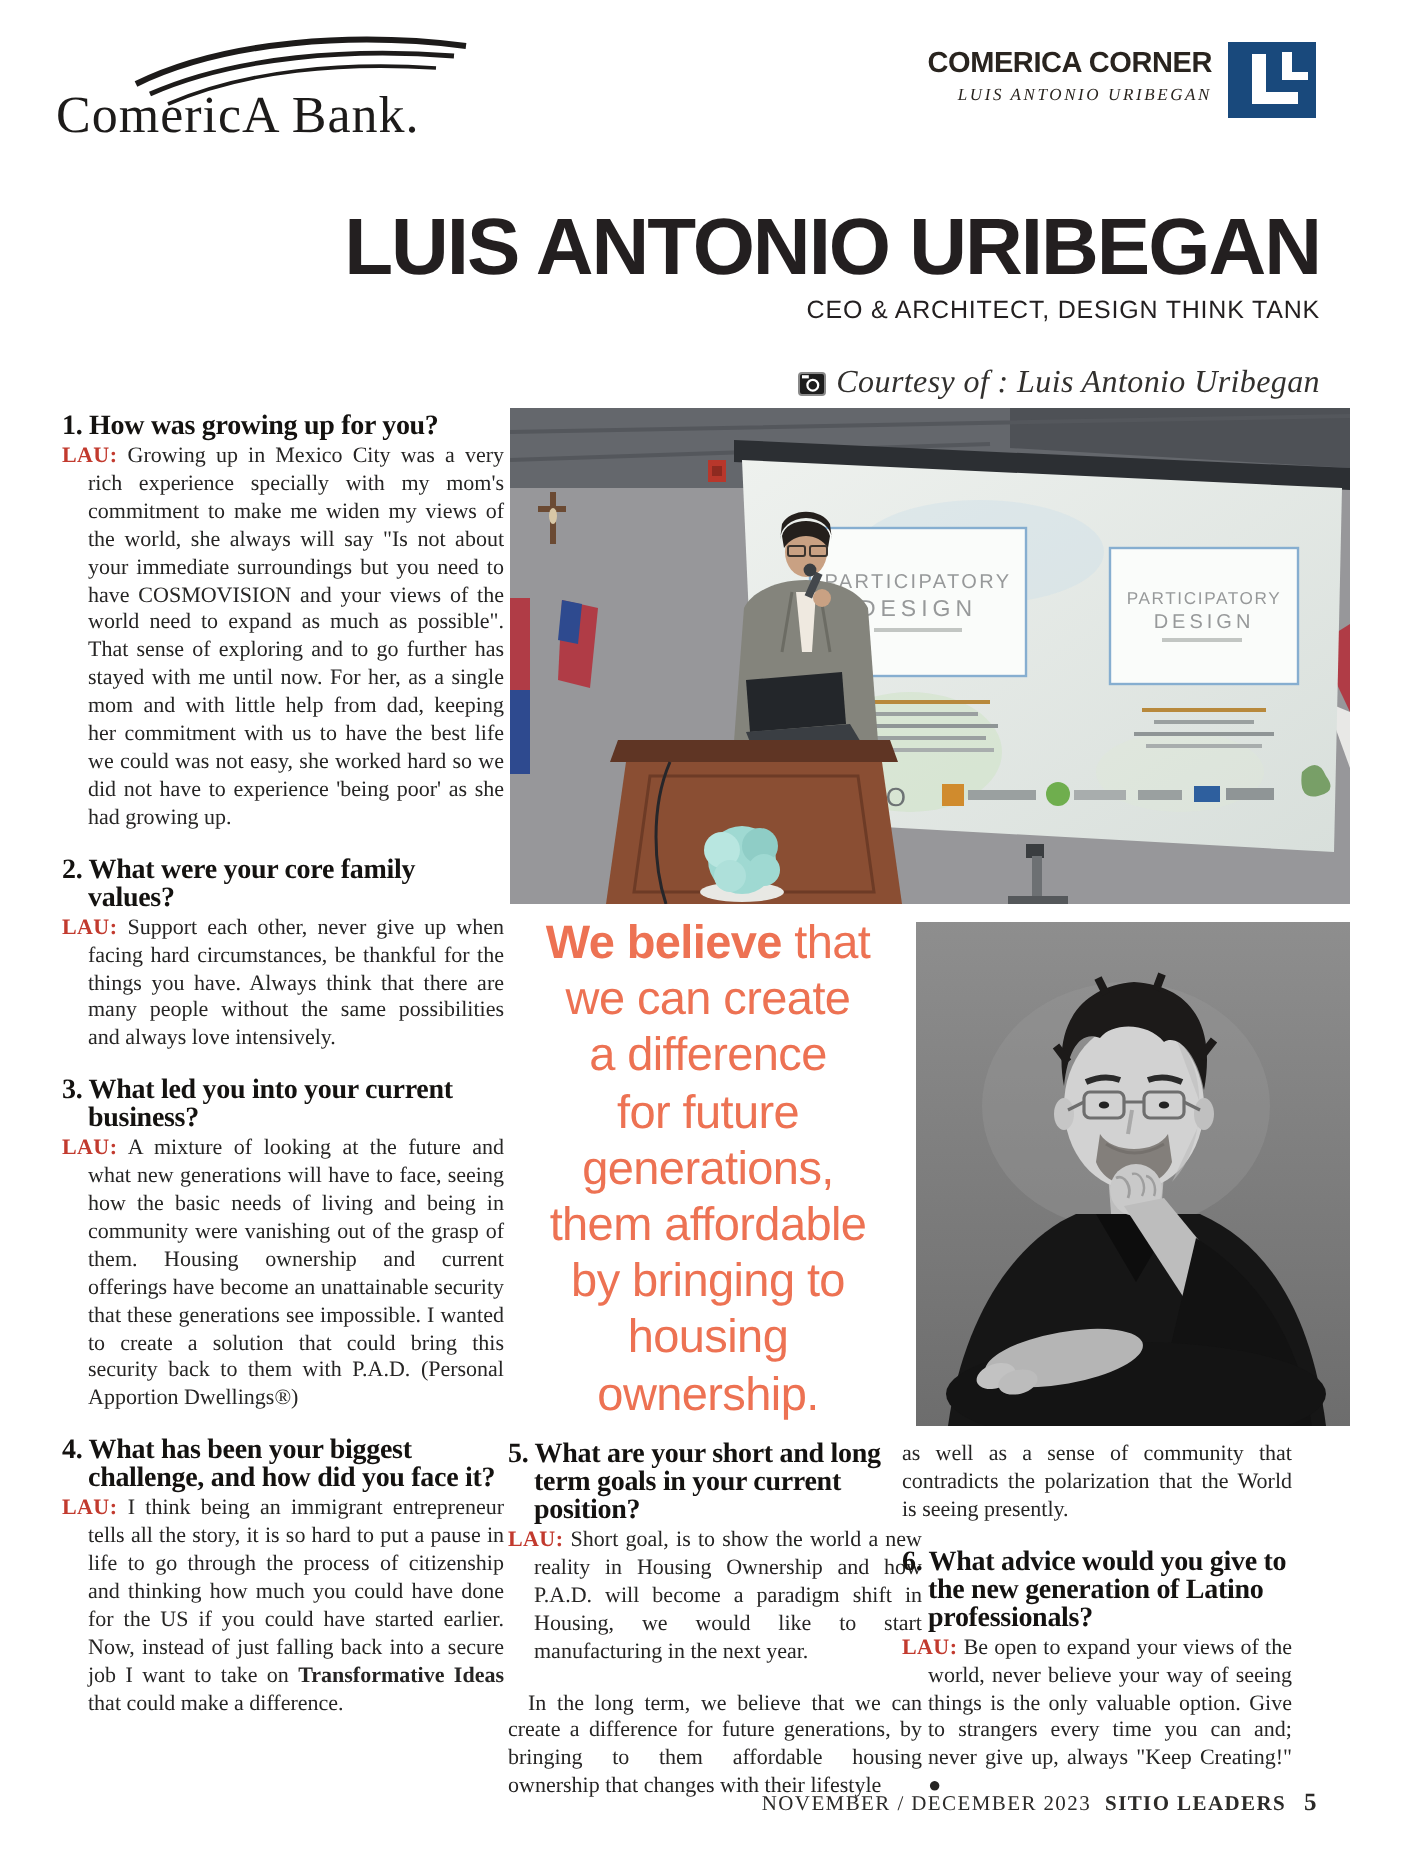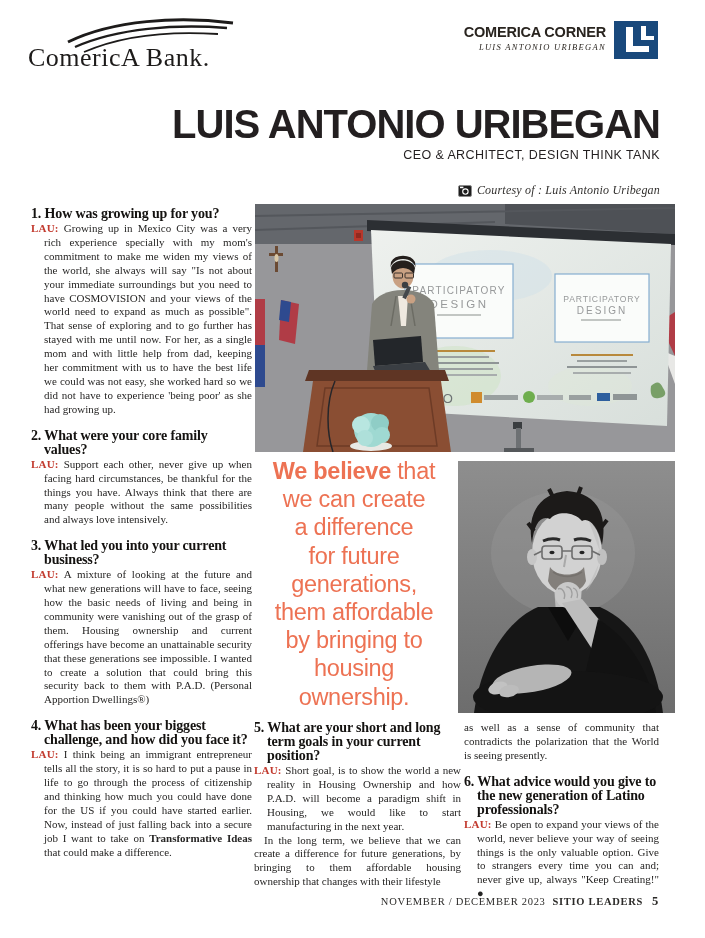--- a/index.html
+++ b/index.html
@@ -15,40 +15,40 @@
   .corner-name{font-family:"Liberation Serif",serif;font-style:italic;font-size:8.5px;
                letter-spacing:1.3px;color:#29241f;margin-top:2px;white-space:nowrap;}
 
   
   .title-block{position:absolute;right:45px;top:102px;text-align:right;}
   .headline{margin:0;font-family:"Liberation Sans",sans-serif;font-weight:700;font-size:40px;
             line-height:44px;letter-spacing:-1px;color:#231f20;white-space:nowrap;}
   .subhead{margin:2px 0 0;font-family:"Liberation Sans",sans-serif;font-weight:400;font-size:12.5px;
            letter-spacing:0.4px;color:#231f20;white-space:nowrap;}
   .caption-row{position:absolute;right:45px;top:183px;display:flex;align-items:center;gap:5px;}
-  .caption-text{font-style:italic;font-size:12px;color:#32302e;letter-spacing:0.2px;}
+  .caption-text{font-style:italic;font-size:16px;color:#32302e;letter-spacing:0.2px;}
 
   
   .main-photo{position:absolute;left:255px;top:204px;width:420px;height:248px;}
   .portrait{position:absolute;left:458px;top:461px;width:217px;height:252px;}
 
   
   .col{position:absolute;}
   #col-left{left:31px;top:207px;width:221px;}
   #col-mid{left:254px;top:721px;width:207px;}
-  #col-right{left:464px;top:721px;width:195px;}
+  #col-right{left:451px;top:721px;width:195px;}
 
   .q{margin:12px 0 1px;font-weight:700;font-size:14px;line-height:14px;letter-spacing:-0.15px;
      color:#141210;padding-left:13px;text-indent:-13px;}
   .q.first{margin-top:0;}
   .a{margin:0;font-size:11px;line-height:13.9px;text-align:justify;color:#262524;
      padding-left:13px;text-indent:-13px;}
   .a .lau{color:#C23A2E;font-weight:700;letter-spacing:0.2px;}
   .a .bold{font-weight:700;}
-  .a.p2{padding-left:0;text-indent:10px;margin-top:0;}
+  .a.p2{padding-left:0;text-indent:10px;margin-top:12px;}
   .a.cont{padding-left:0;text-indent:0;}
 
   
   .pullquote{position:absolute;left:255px;top:457px;width:198px;text-align:center;
              font-family:"Liberation Sans",sans-serif;color:#ED7253;font-size:23.5px;
              line-height:28.2px;letter-spacing:-0.3px;}
   .pullquote strong{font-weight:700;}
 
   
   .footer{position:absolute;right:46px;top:894px;font-size:10.5px;letter-spacing:0.7px;

